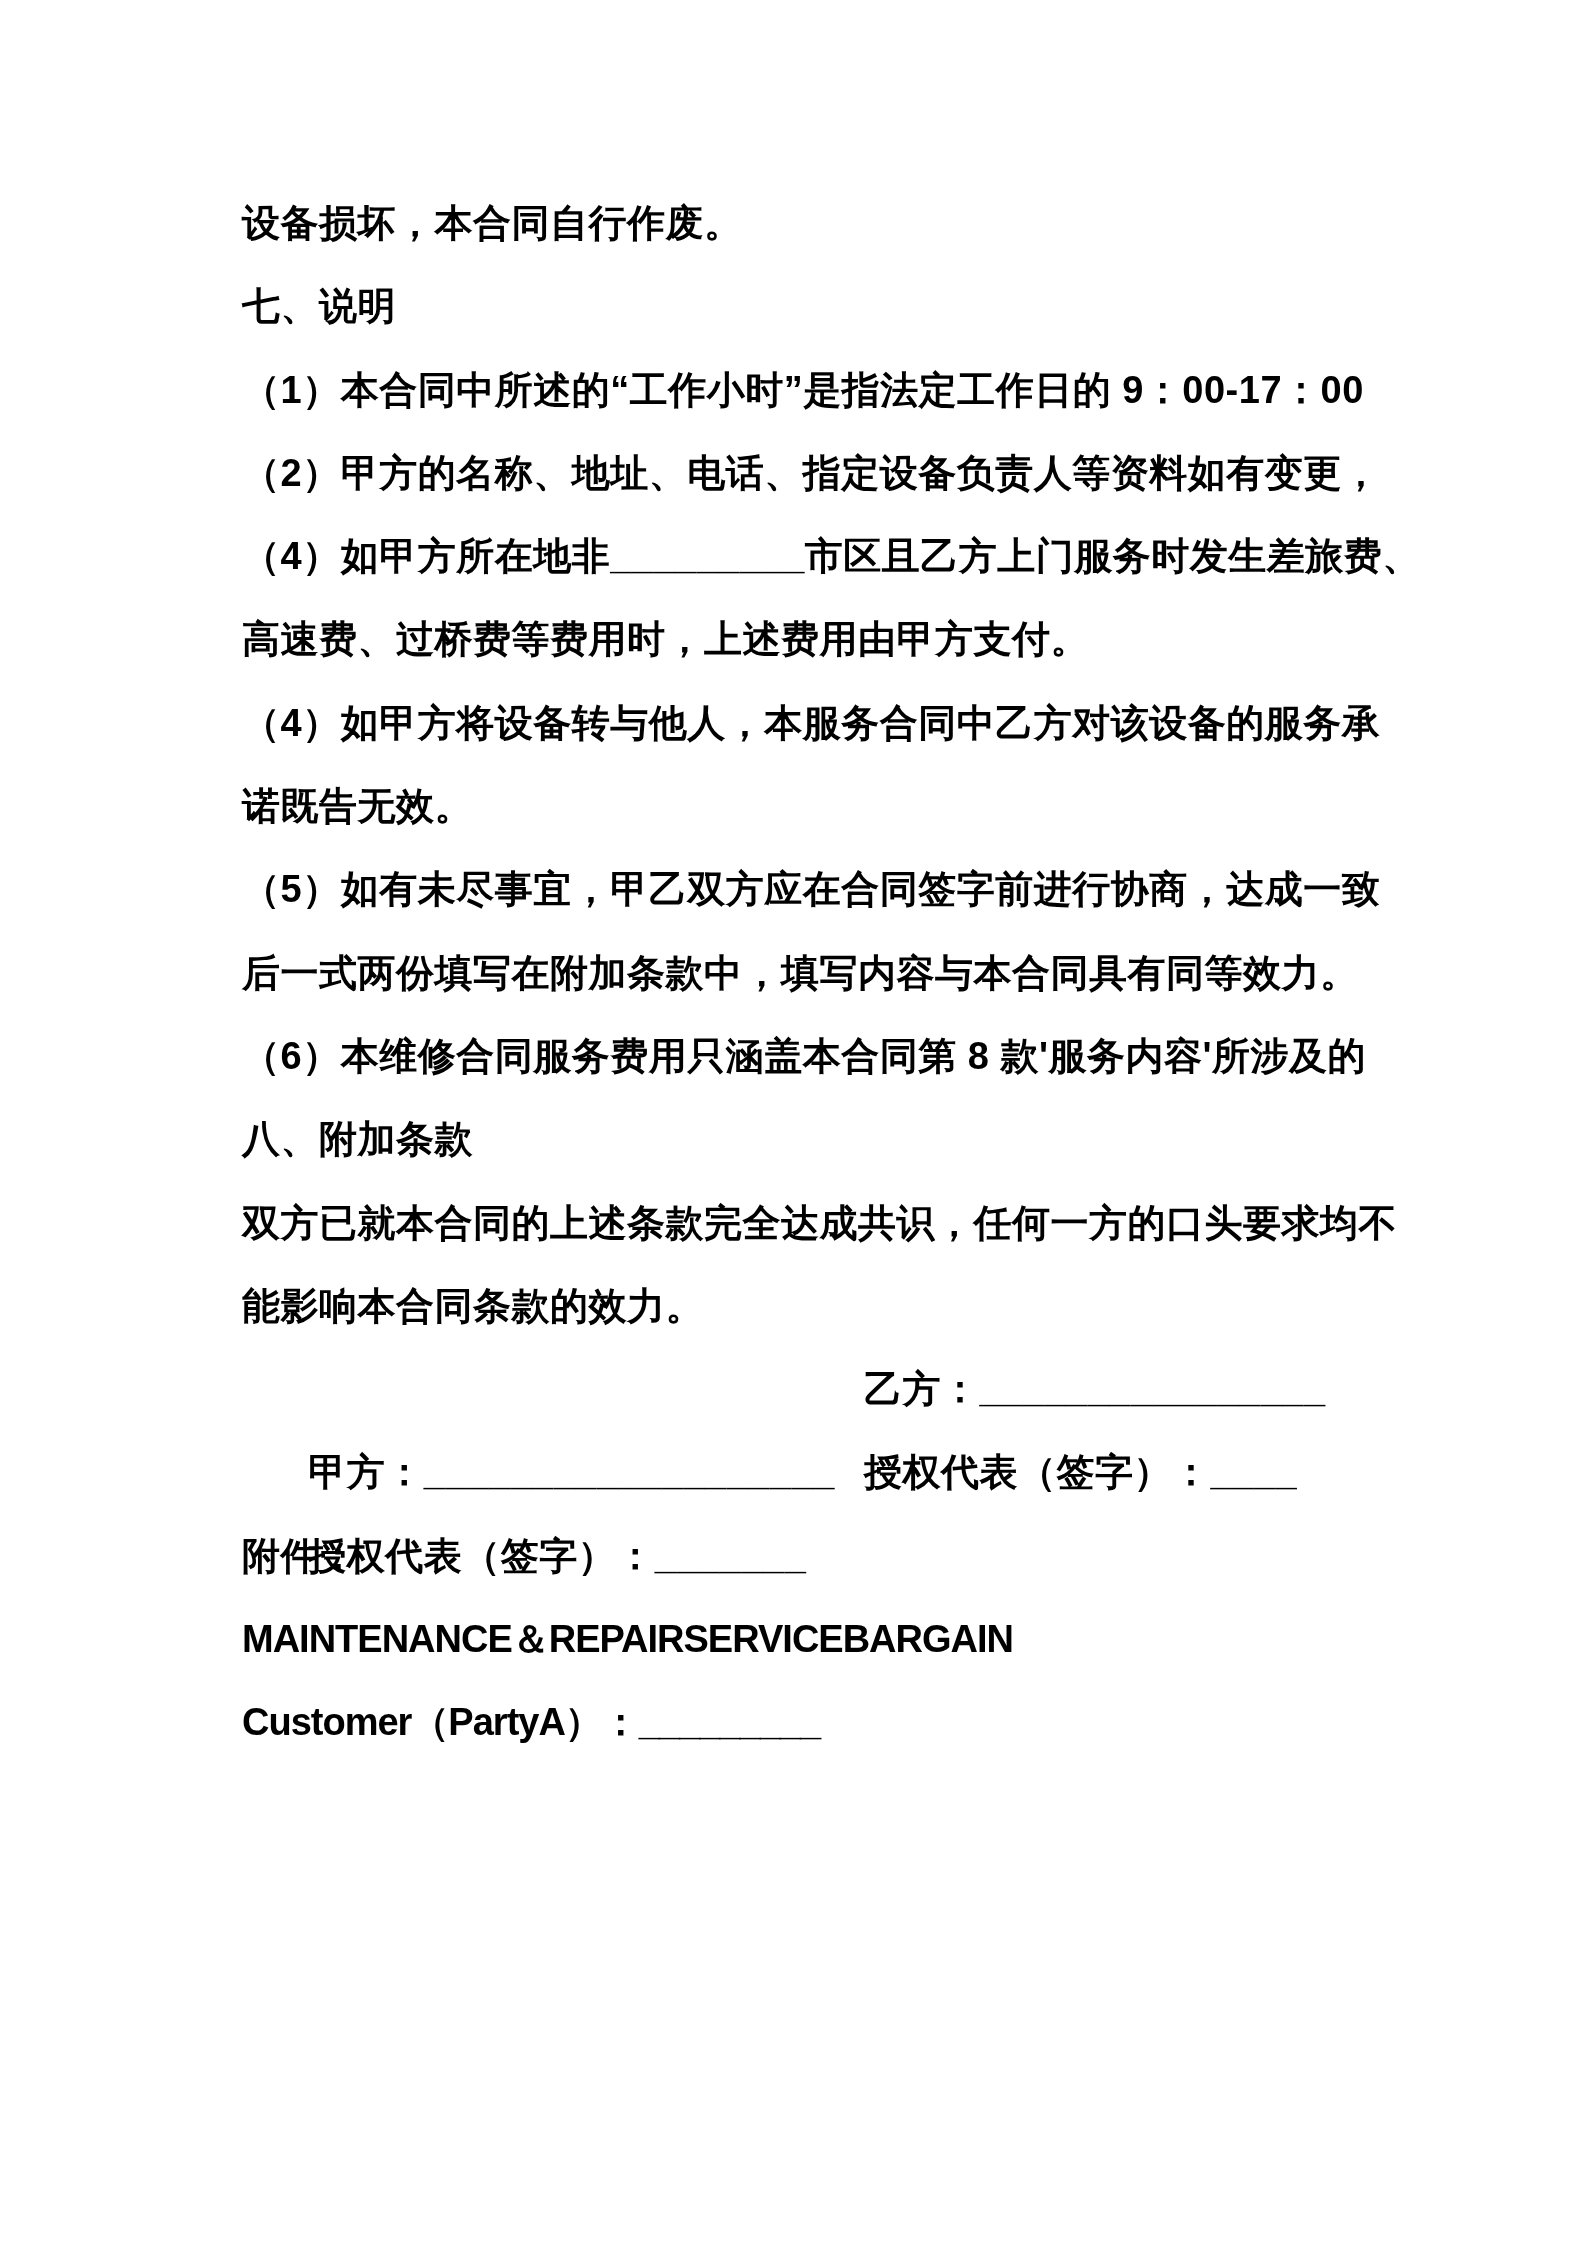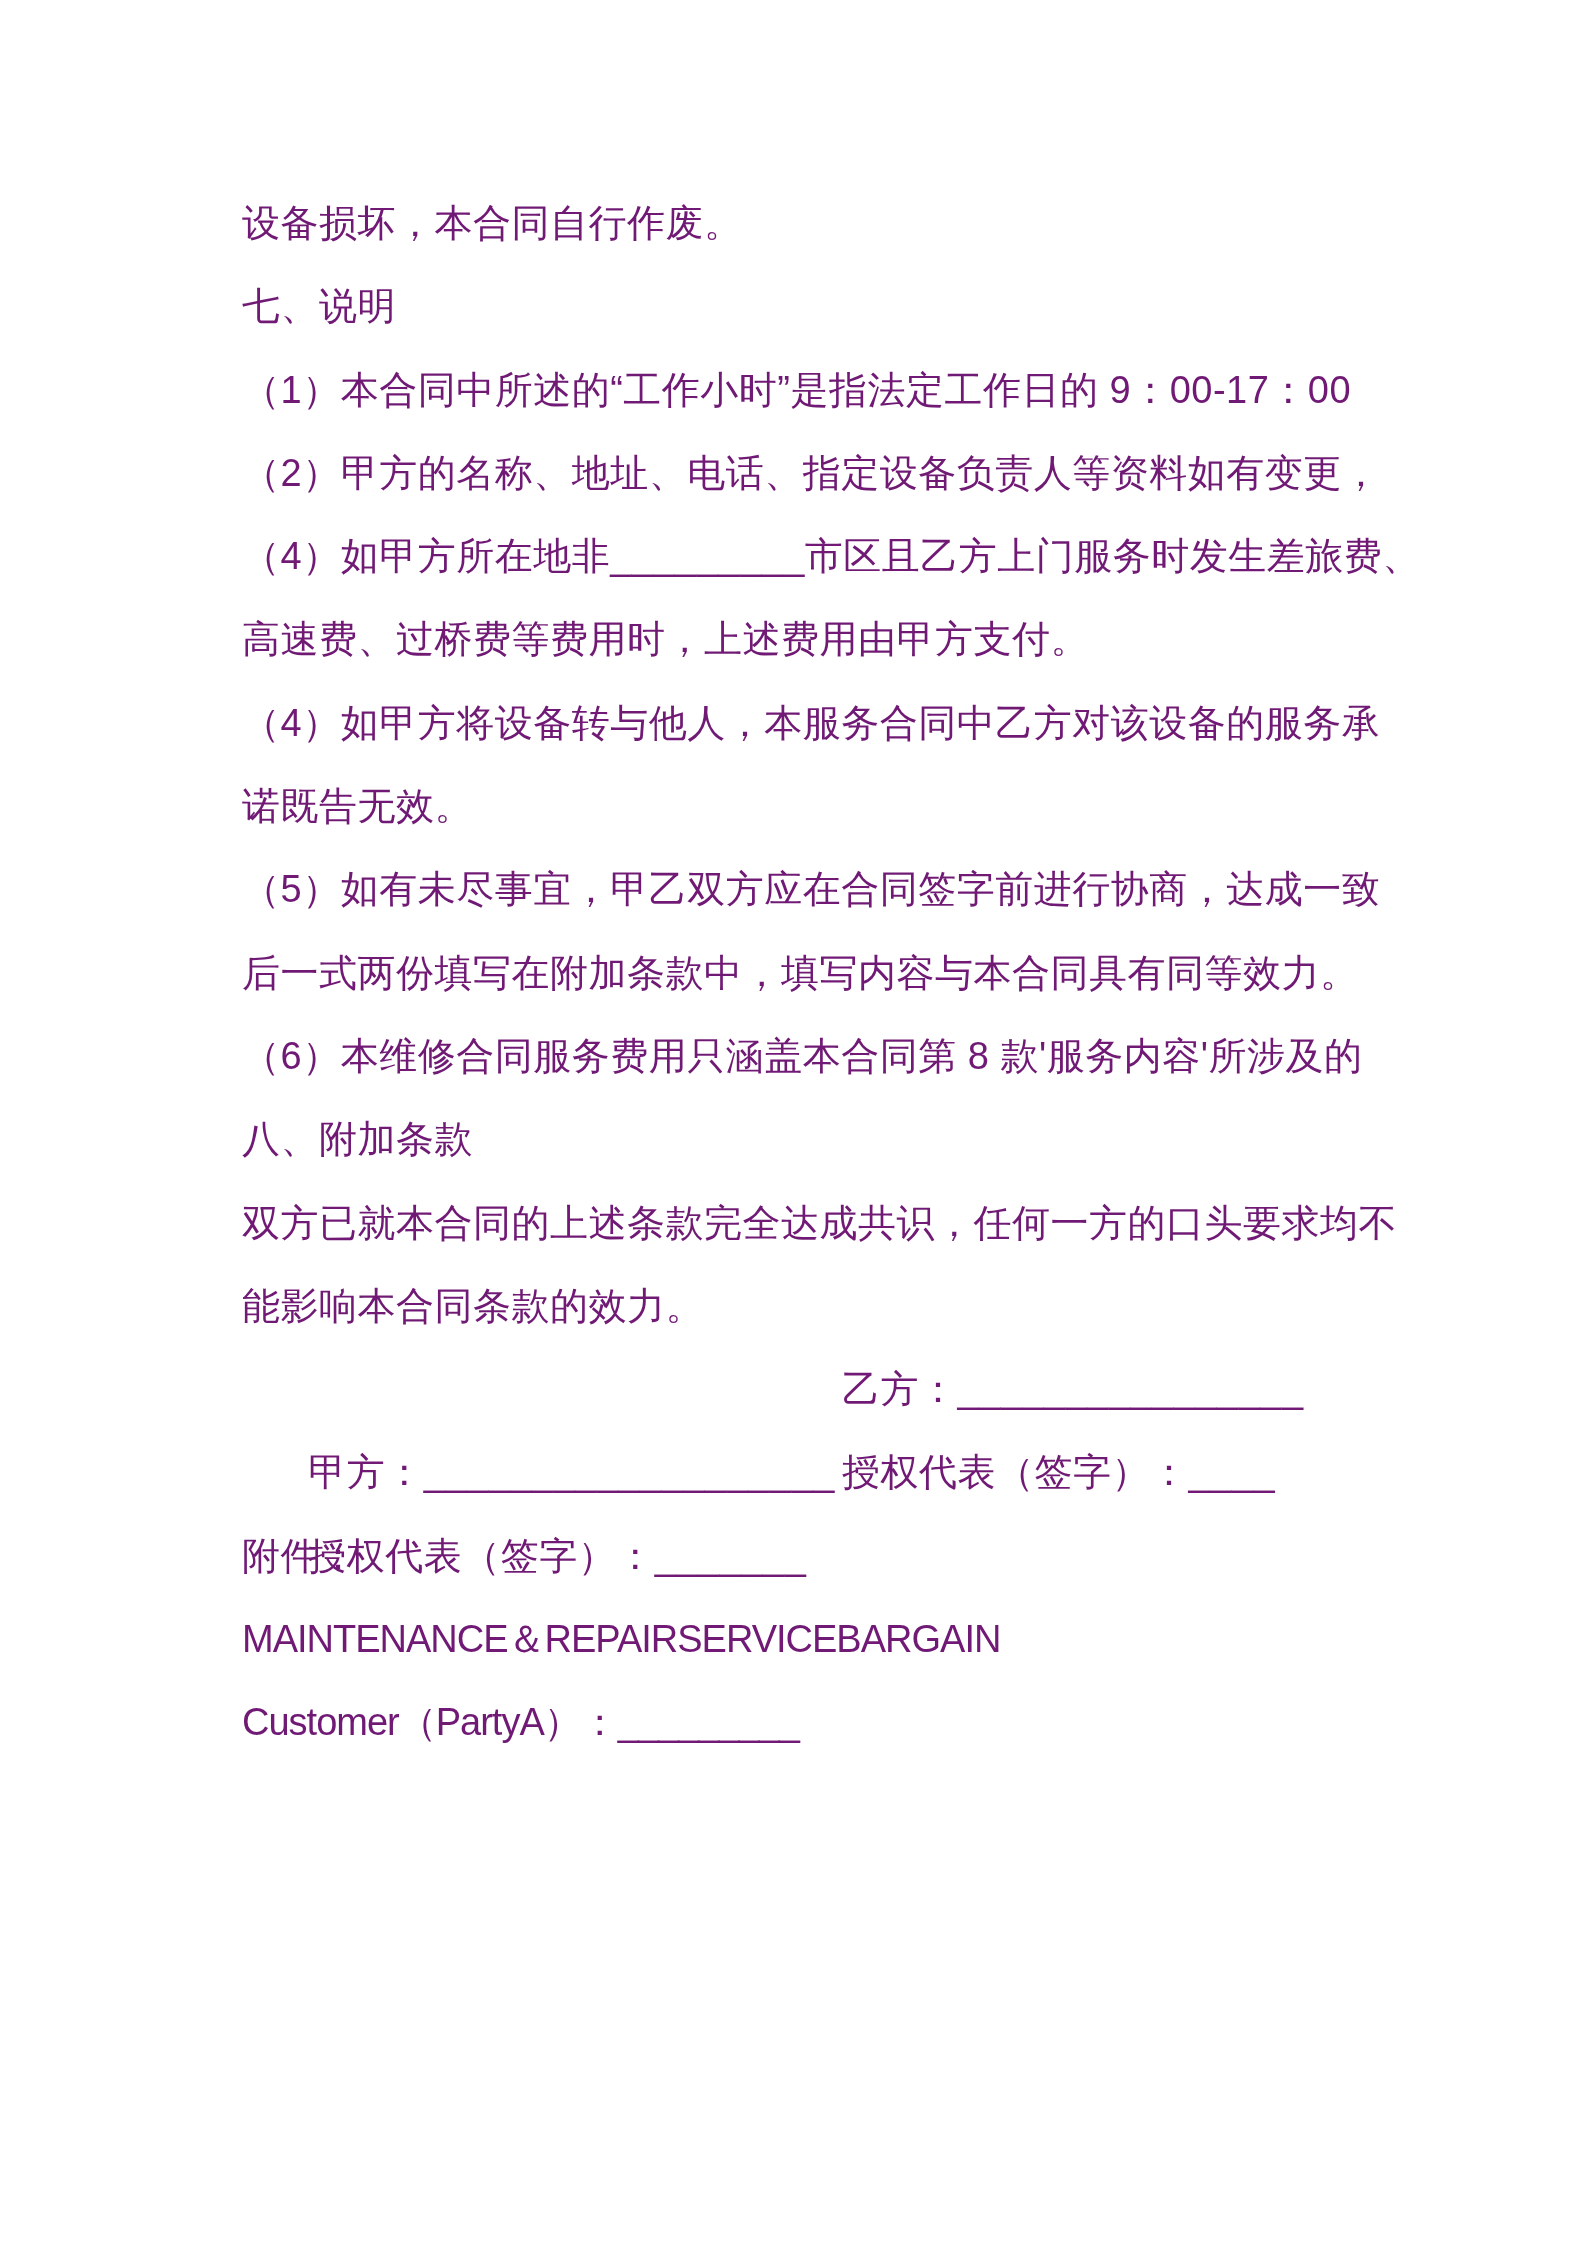--- a/index.html
+++ b/index.html
@@ -5,37 +5,38 @@
   html, body { margin: 0; padding: 0; }
   body {
     width: 1586px; height: 2244px;
     background: #ffffff;
     font-family: "Liberation Sans", "DejaVu Sans", sans-serif;
   }
   .page {
     position: relative;
     width: 1461px; height: 2244px;
     background: #ffffff;
-    color: #701a75;
+    color: #000000;
     overflow: hidden;
+    font-weight: bold;
   }
   .content {
     position: absolute;
     left: 242px; top: 182px;
     width: 1180px;
   }
   .line {
     height: 83.3px;
     line-height: 83.3px;
     font-size: 38px;
     white-space: pre;
     letter-spacing: 0.5px;
   }
   .two-col { position: relative; }
-  .col-b { position: absolute; left: 600px; top: 0; }
+  .col-b { position: absolute; left: 622px; top: 0; }
   .latin { letter-spacing: -1px; }
 </style>
 </head>
 <body>
 
 <div class="page">
   <div class="content">
 
     <div class="line">设备损坏，本合同自行作废。</div>
     <div class="line">七、说明</div>

